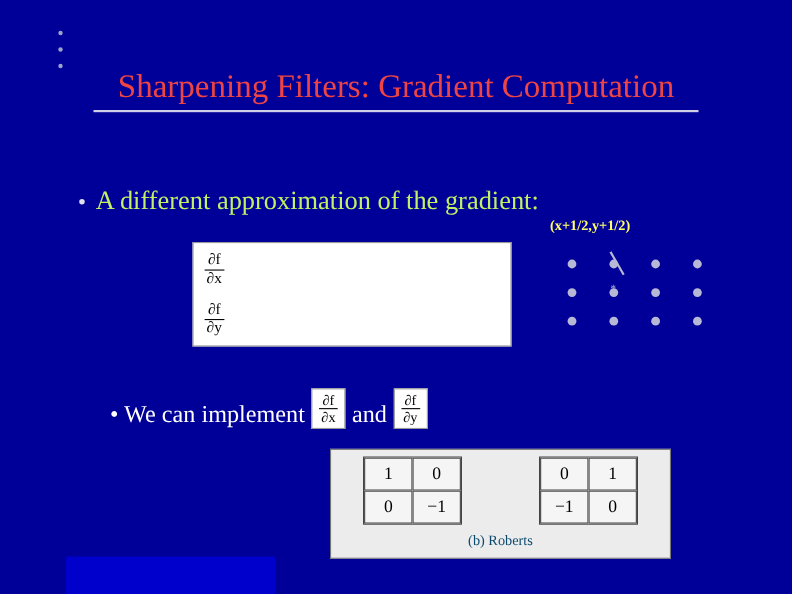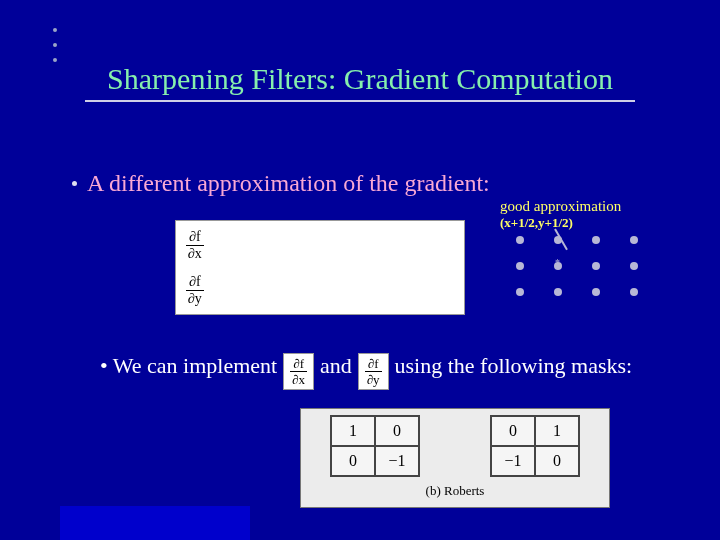--- a/index.html
+++ b/index.html
@@ -28,41 +28,41 @@
   }
   .title-area {
     position: absolute;
     top: 60px;
     left: 0;
     width: 100%;
     text-align: center;
   }
   .title-line {
     font-size: 30px;
-    color: #86efac;
+    color: #ef4444;
     line-height: 1.25;
   }
   .title-underline {
     width: 550px;
     height: 2px;
     background: #cfcfe6;
     margin: 2px auto 0;
   }
   .bullet-row {
     position: absolute;
     top: 170px;
     left: 72px;
     display: flex;
     align-items: center;
     gap: 10px;
   }
   .bullet-dot {
     width: 5px; height: 5px; background: #dedef0; border-radius: 50%;
   }
-  .bullet-text { font-size: 24px; color: #f9a8d4; }
+  .bullet-text { font-size: 24px; color: #bef264; }
   .approx-note {
     position: absolute;
     top: 197px;
     left: 500px;
     color: #ffff66;
     font-size: 15px;
     line-height: 1.2;
   }
   .approx-note .l2 { font-size: 13px; font-weight: bold; }
   .eqn-box {
@@ -117,21 +117,21 @@
     top: 257px;
     left: 555px;
     color: #b7b7d6;
     font-size: 10px;
   }
   .impl-row {
     position: absolute;
     top: 353px;
     left: 100px;
     display: flex;
-    align-items: flex-start;
+    align-items: flex-end;
     gap: 6px;
     font-size: 22px;
     color: #fff;
   }
   .mini-box {
     background: #fff;
     color: #000;
     border: 1px solid #999;
     padding: 3px 6px;
     display: inline-flex;
@@ -166,21 +166,21 @@
     display: flex;
     align-items: center;
     justify-content: center;
     font-size: 16px;
     font-family: "Times New Roman", serif;
     background: #f5f5f5;
   }
   .masks .caption {
     font-size: 13px;
     margin-top: 6px;
-    color: #000000;
+    color: #0c4a6e;
   }
   .footer-bar {
     position: absolute;
     bottom: 0;
     left: 60px;
     width: 190px;
     height: 34px;
     background: #0000cc;
   }
 </style>
@@ -197,21 +197,20 @@
   <div class="title-line">Sharpening Filters: Gradient Computation</div>
   <div class="title-underline"></div>
 </div>
 
 <div class="bullet-row">
   <span class="bullet-dot"></span>
   <span class="bullet-text">A different approximation of the gradient:</span>
 </div>
 
 <div class="approx-note">
-  <div>good approximation</div>
   <div class="l2">(x+1/2,y+1/2)</div>
 </div>
 
 <div class="eqn-box">
   <div class="eqn-line">
     <span class="frac">
       <span class="num">∂f</span>
       <span class="den">∂x</span>
     </span>
   </div>
@@ -254,21 +253,20 @@
       <span class="den">∂x</span>
     </span>
   </span>
   <span>and</span>
   <span class="mini-box">
     <span class="frac">
       <span class="num">∂f</span>
       <span class="den">∂y</span>
     </span>
   </span>
-  <span>using the following masks:</span>
 </div>
 
 <div class="masks">
   <div class="grids">
     <div class="mask-grid">
       <div class="cell">1</div>
       <div class="cell">0</div>
       <div class="cell">0</div>
       <div class="cell">−1</div>
     </div>

